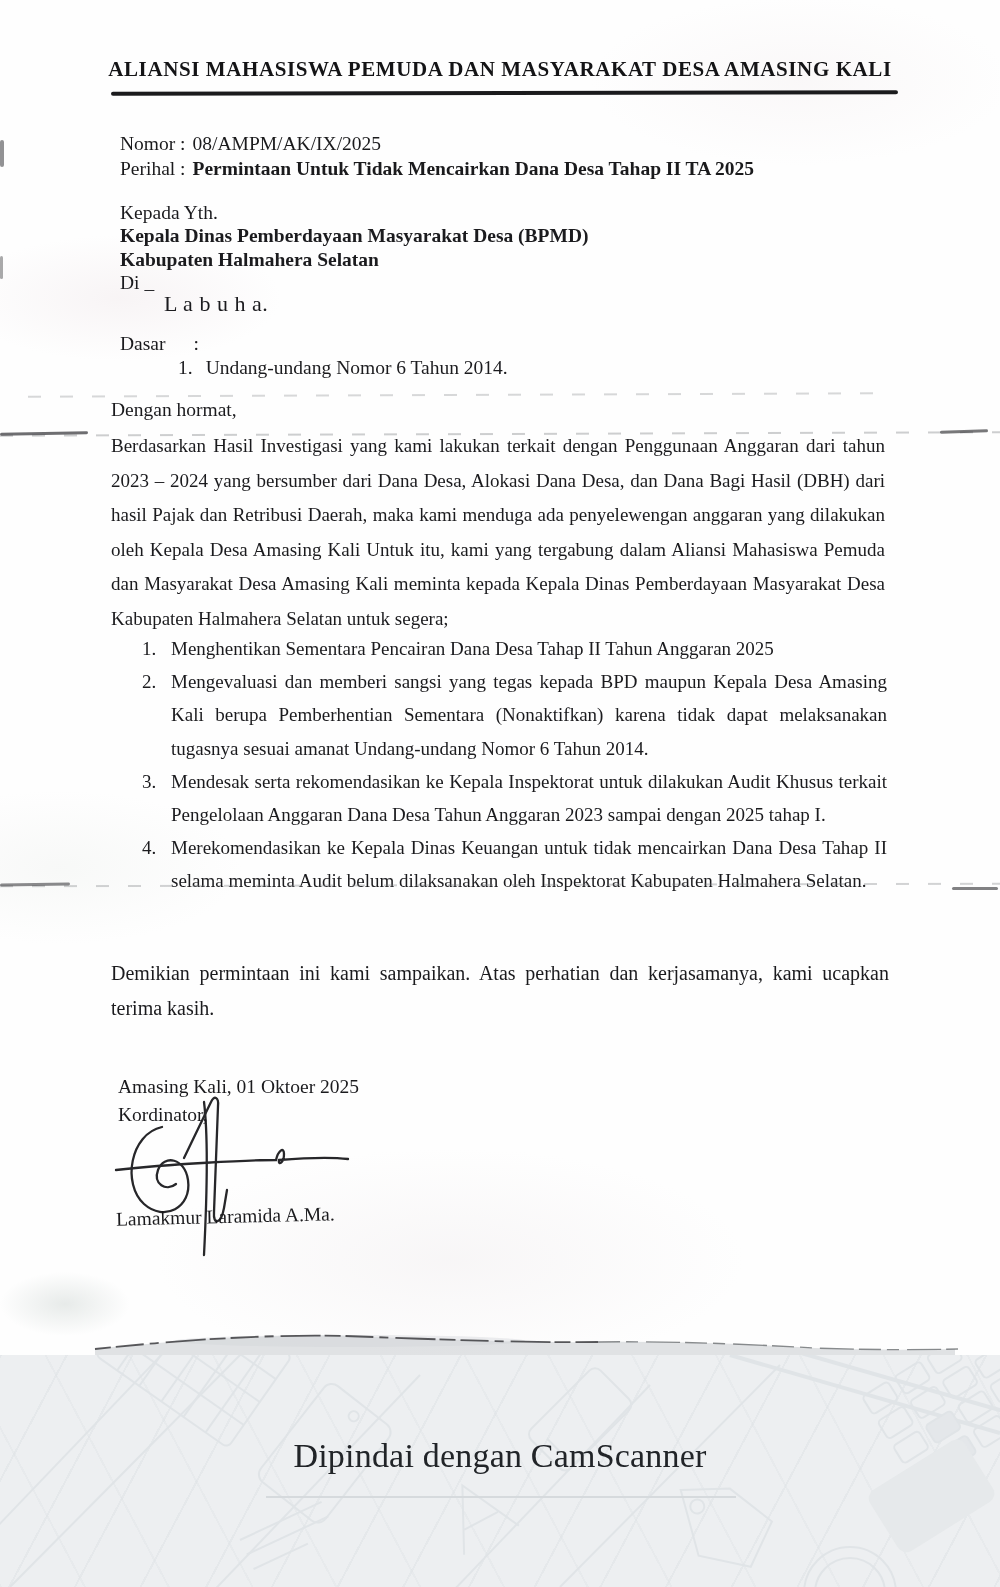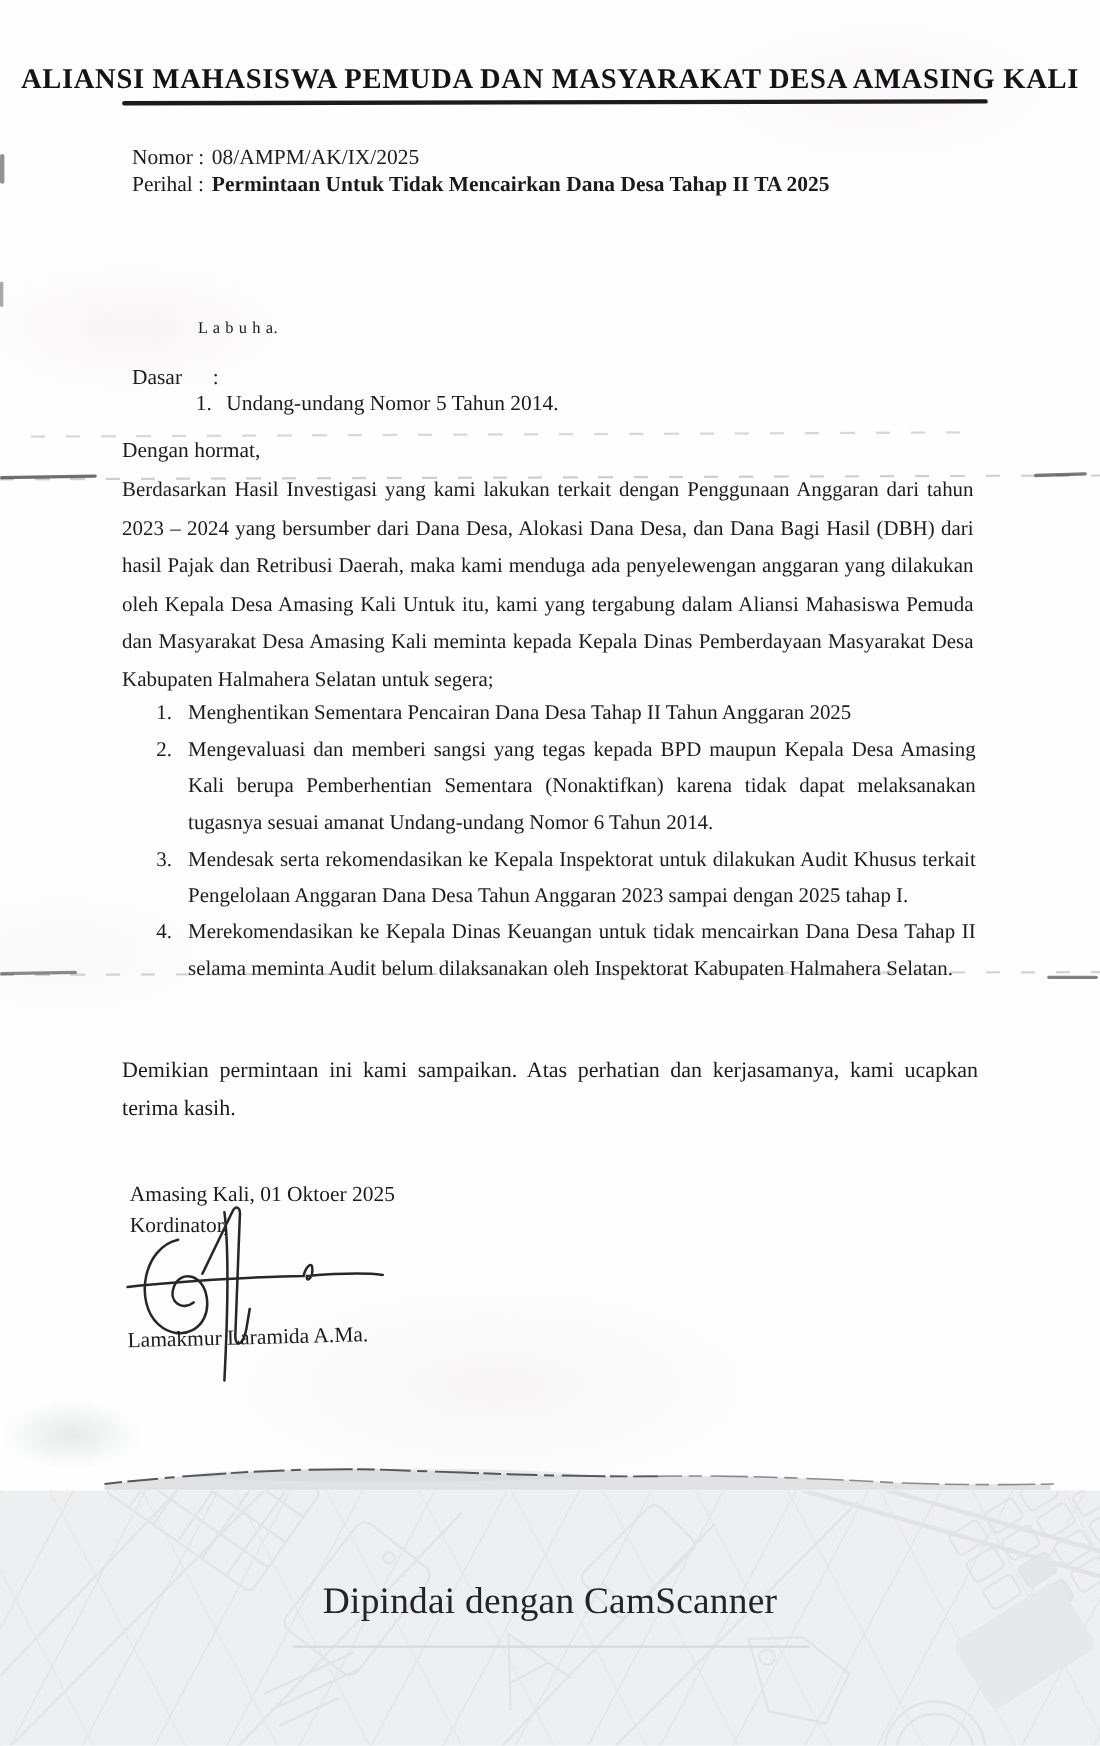--- a/index.html
+++ b/index.html
@@ -6,31 +6,31 @@
   .page{position:relative;width:1000px;height:1587px;overflow:hidden;
         font-family:"Liberation Serif",serif;color:#1b1b1e;background:#fefefe;}
   .paper{position:absolute;left:0;top:0;width:1000px;height:1355px;
     background:
       radial-gradient(230px 90px at 12% 22%, rgba(236,226,229,.35), transparent 70%),
       radial-gradient(300px 120px at 80% 6%, rgba(240,233,235,.30), transparent 70%),
       radial-gradient(260px 110px at 6% 64%, rgba(233,236,233,.30), transparent 70%),
       radial-gradient(420px 160px at 45% 93%, rgba(238,234,236,.40), transparent 70%),
       #fefefe;}
   .letter-title{position:absolute;top:57px;left:0;width:100%;text-align:center;
-    font-weight:bold;font-size:26px;letter-spacing:.6px;color:#141416;}
+    font-weight:bold;font-size:21px;letter-spacing:.6px;color:#141416;}
   .title-rule{position:absolute;top:91px;left:111px;width:787px;height:3.5px;
     background:#1b1b1d;border-radius:2px;transform:rotate(-.12deg);}
   .meta{position:absolute;top:131px;left:120px;font-size:19.5px;line-height:25px;color:#1a1a1c;}
   .meta-row{white-space:nowrap;}
   .meta-value{margin-left:7px;}
   .perihal-value{margin-left:7px;font-weight:bold;
     text-decoration-thickness:2px;text-underline-offset:4px;}
   .recipient{position:absolute;top:201px;left:120px;font-size:19.5px;line-height:23.4px;}
   .recipient .bold{font-weight:bold;}
-  .labuha{position:absolute;top:291px;left:180px;font-size:15px;letter-spacing:.5px;}
+  .labuha{position:absolute;top:291px;left:164px;font-size:22px;letter-spacing:.5px;}
   .dasar{position:absolute;top:333px;left:120px;font-size:19.5px;}
   .dasar-colon{margin-left:28px;}
   .dasar-item{position:absolute;top:357px;left:178px;font-size:19.5px;}
   .dasar-item-text{margin-left:13px;}
   .salutation{position:absolute;top:399px;left:111px;font-size:19.5px;}
   .opening{position:absolute;top:429px;left:111px;width:774px;font-size:19px;
     line-height:34.6px;text-align:justify;}
   .requests{position:absolute;top:632px;left:142px;width:745px;}
   .request-item{display:flex;font-size:19px;line-height:33.2px;}
   .request-num{width:29px;flex:none;}
@@ -82,27 +82,33 @@
 
     <div class="meta">
       <div class="meta-row">
         <span>Nomor :</span><span class="meta-value">08/AMPM/AK/IX/2025</span>
       </div>
       <div class="meta-row">
         <span>Perihal :</span><span class="perihal-value">Permintaan Untuk Tidak Mencairkan Dana Desa Tahap II TA 2025</span>
       </div>
     </div>
 
+    <div class="recipient">
+      <div>Kepada Yth.</div>
+      <div class="bold">Kepala Dinas Pemberdayaan Masyarakat Desa (BPMD)</div>
+      <div class="bold">Kabupaten Halmahera Selatan</div>
+      <div>Di _</div>
+    </div>
     <div class="labuha">L a b u h a.</div>
 
     <div class="dasar">
       <span>Dasar</span><span class="dasar-colon">:</span>
     </div>
     <div class="dasar-item">
-      <span>1.</span><span class="dasar-item-text">Undang-undang Nomor 5 Tahun 2014.</span>
+      <span>1.</span><span class="dasar-item-text">Undang-undang Nomor 6 Tahun 2014.</span>
     </div>
 
     <div class="salutation">Dengan hormat,</div>
 
     <div class="opening">Berdasarkan Hasil Investigasi yang kami lakukan terkait dengan Penggunaan Anggaran dari tahun 2023 – 2024 yang bersumber dari Dana Desa, Alokasi Dana Desa, dan Dana Bagi Hasil (DBH) dari hasil Pajak dan Retribusi Daerah, maka kami menduga ada penyelewengan anggaran yang dilakukan oleh Kepala Desa Amasing Kali Untuk itu, kami yang tergabung dalam Aliansi Mahasiswa Pemuda dan Masyarakat Desa Amasing Kali meminta kepada Kepala Dinas Pemberdayaan Masyarakat Desa Kabupaten Halmahera Selatan untuk segera;</div>
 
     <div class="requests">
       <div class="request-item">
         <span class="request-num">1.</span>
         <span class="request-text">Menghentikan Sementara Pencairan Dana Desa Tahap II Tahun Anggaran 2025</span>

